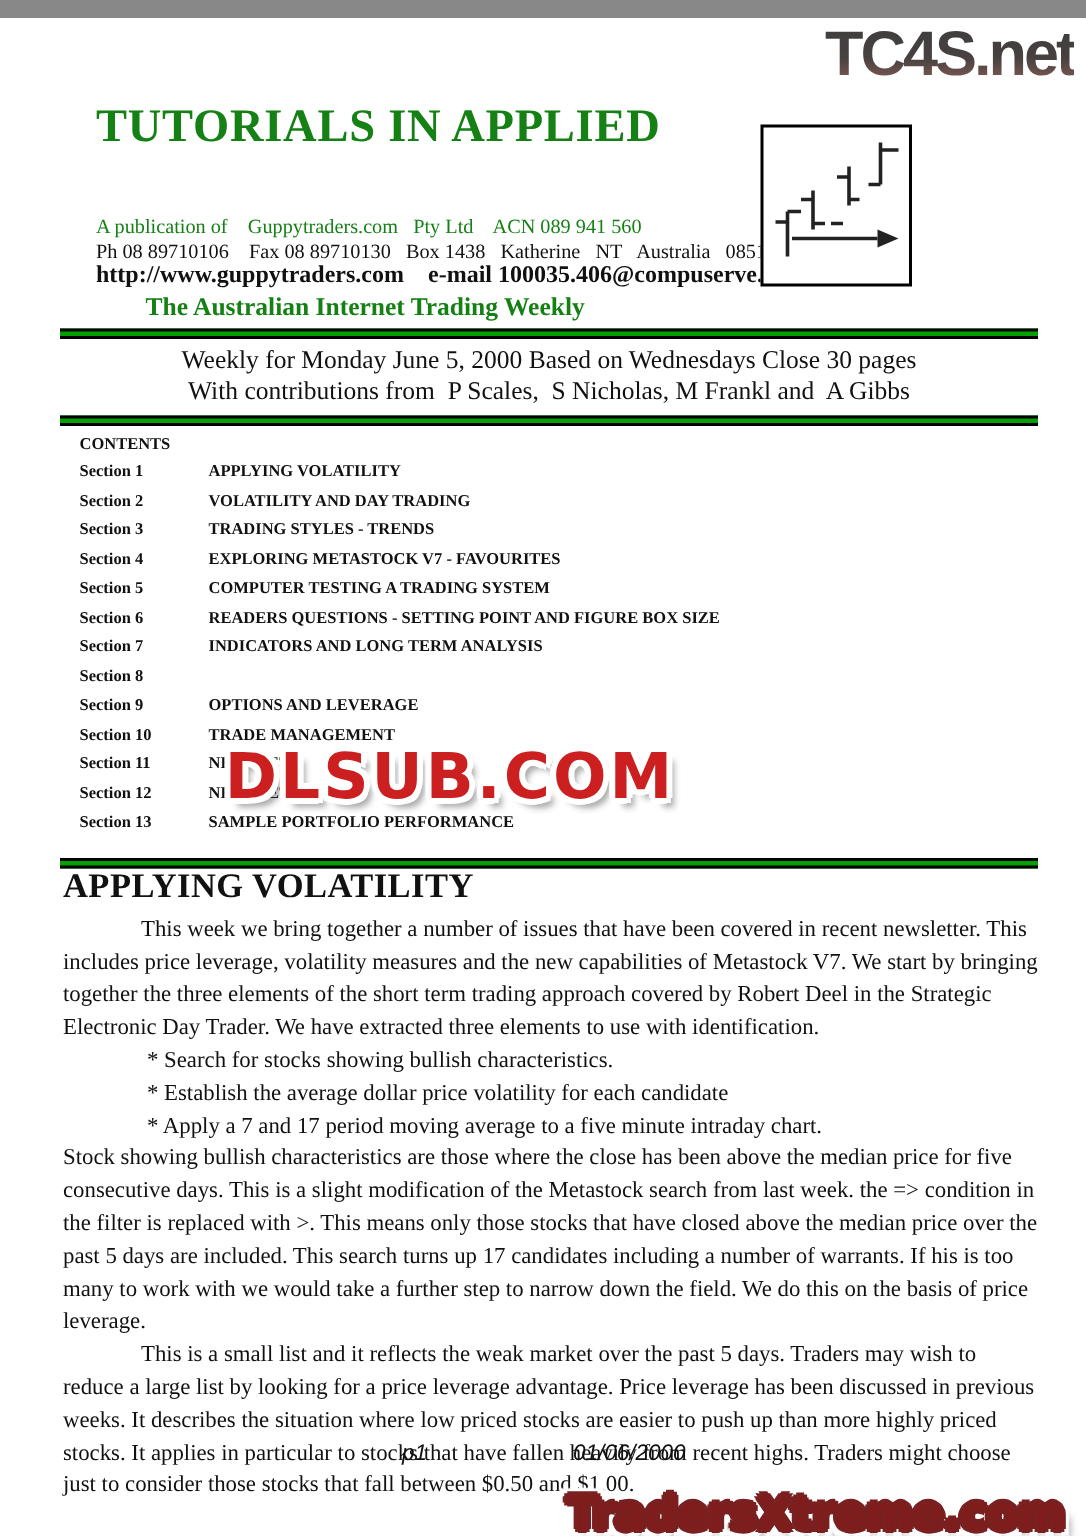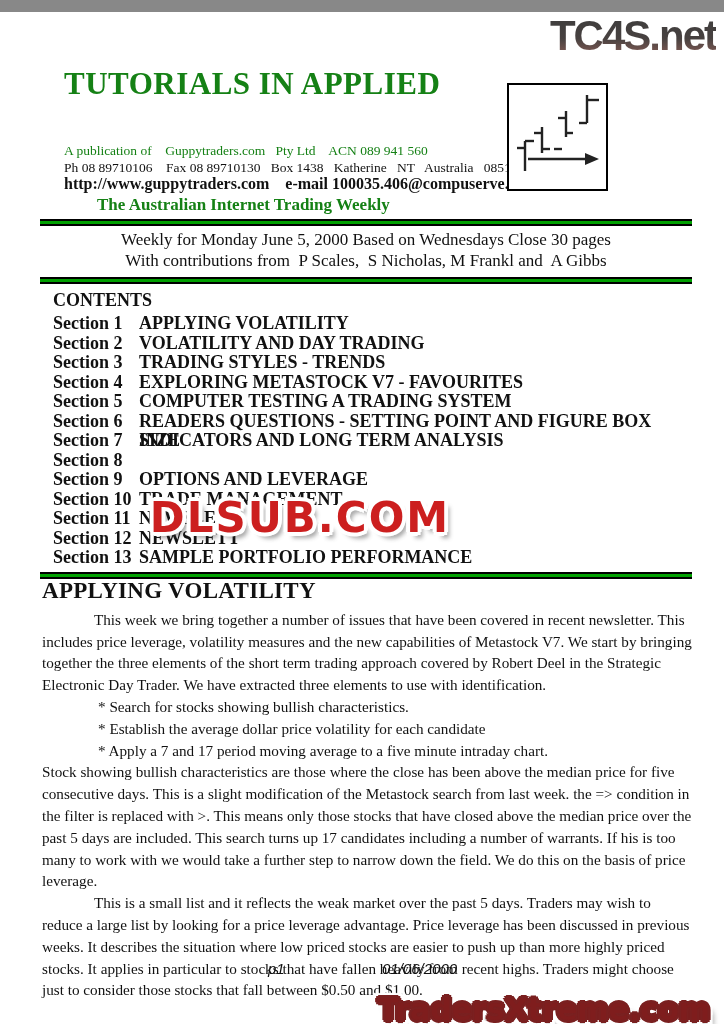--- a/index.html
+++ b/index.html
@@ -33,21 +33,21 @@
   .rule { position:absolute; left:40px; width:652px; height:3px; background:#00a000; border-top:2px solid #000; border-bottom:2px solid #000; }
   .rule1 { top:207px; }
   .rule2 { top:265px; }
   .rule3 { top:560px; }
 
   .issue { position:absolute; left:40px; width:652px; text-align:center; font-size:17px; }
   .issue1 { top:218px; }
   .issue2 { top:239px; }
 
   
-  .toc { position:absolute; left:53px; top:278px; width:640px; font-size:18px; font-weight:bold; }
+  .toc { position:absolute; left:53px; top:278px; width:640px; font-size:11px; font-weight:bold; }
   .toc-heading { margin-bottom:3px; }
   .toc-row { display:flex; height:19.5px; line-height:19.5px; }
   .toc-label { width:86px; flex:none; }
 
   
   .dlsub {
     position:absolute; left:0; top:481px; width:600px; text-align:center;
     font-family:"DejaVu Sans", sans-serif; font-weight:900;
     font-size:42px; letter-spacing:2px; color:#cc1f1f;
     text-shadow:

